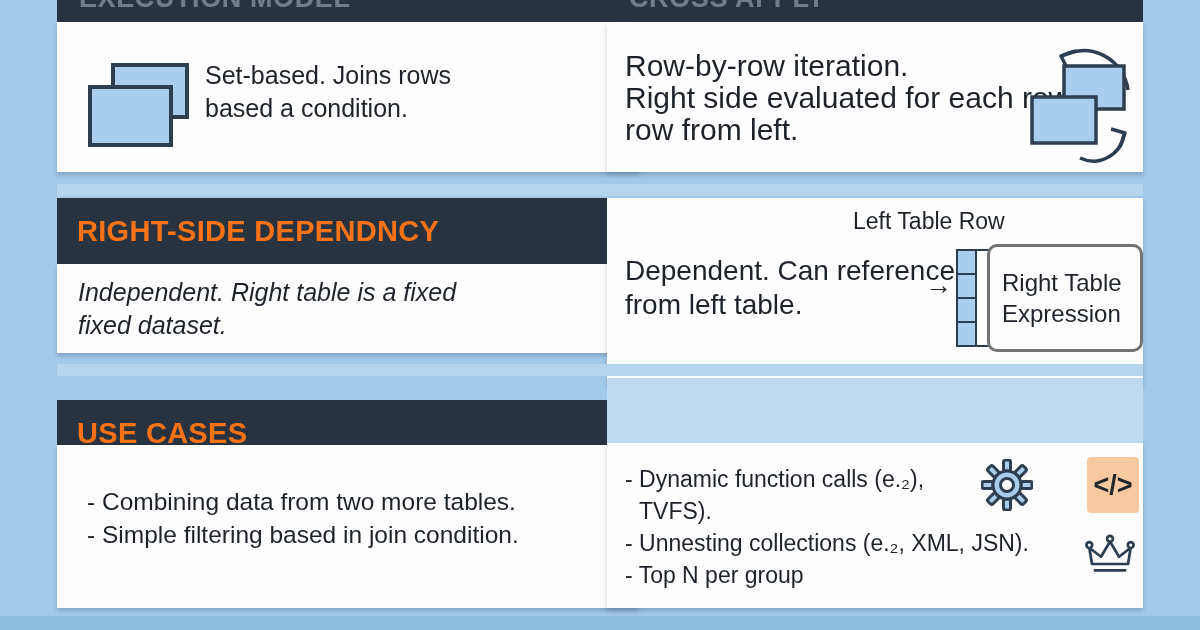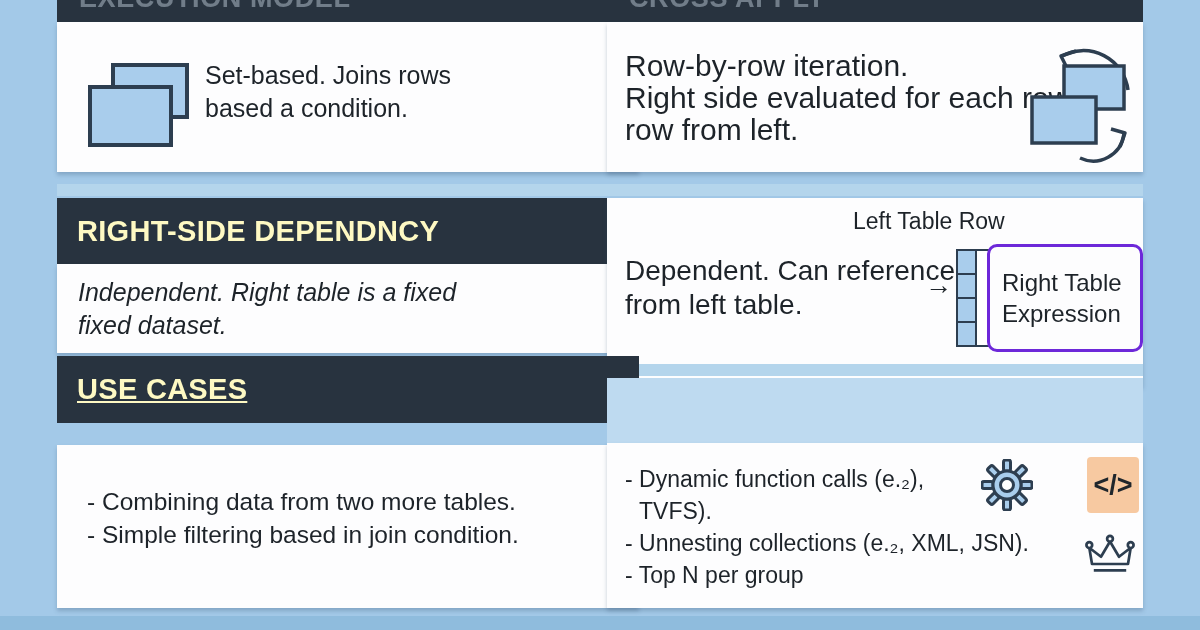--- a/index.html
+++ b/index.html
@@ -1,31 +1,31 @@
 <!DOCTYPE html>
 <html><head>
 <meta charset="utf-8">
 <style>
   html,body{margin:0;padding:0;background:#a3c9e8;}
   .canvas{position:relative;width:1200px;height:630px;overflow:hidden;
           background:#a3c9e8;font-family:"Liberation Sans",sans-serif;color:#1d2329;}
   .abs{position:absolute;}
   .col-l{left:57px;width:582px;}
   .col-r{left:607px;width:536px;}
-  .band{background:#28333f;color:#fef9c3;display:flex;align-items:center;}
+  .band{background:#28333f;color:#f97316;display:flex;align-items:center;}
   .band .hdr{font-weight:700;font-size:29px;letter-spacing:.3px;padding-left:20px;}
   .cut-band{height:22px;overflow:hidden;background:#28333f;}
   .cut-label{position:relative;top:-17px;display:block;padding-left:22px;
              font-weight:700;font-size:27px;letter-spacing:.6px;color:rgba(215,228,240,.42);white-space:nowrap;}
   .card{background:#fdfdfe;box-shadow:0 3px 4px rgba(50,80,110,.28);}
   .pre{white-space:pre-line;}
   .body-text{font-size:24px;line-height:33px;}
   .gapstrip{background:#b4d5ec;}
   .mini-label{font-size:23px;}
-  .rbox{border:3px solid #6d28d9;border-radius:10px;background:#fdfdfe;
+  .rbox{border:3px solid #737373;border-radius:10px;background:#fdfdfe;
         display:flex;align-items:center;padding-left:12px;font-size:24px;line-height:31px;z-index:3;}
   .bullet{font-size:23px;line-height:32px;}
   .bullet.indent{padding-left:14px;}
   .chip{background:#f7c9a1;border-radius:4px;display:flex;align-items:center;justify-content:center;
         font-weight:700;font-size:27px;color:#20262c;}
   .footer-strip{background:#8fbcdd;}
 </style>
 </head>
 <body>
 
@@ -90,21 +90,21 @@
         <rect x="2" y="74" width="19" height="24" fill="#a9cdec" stroke="#2d3e50" stroke-width="2"></rect>
       </svg>
     </span>
     <div class="abs rbox pre" style="left:380px;top:46px;width:138px;height:102px;">Right Table
 Expression</div>
   </div>
 
   <div class="abs col-l gapstrip" style="top:364px;height:12px;"></div>
   <div class="abs col-r gapstrip" style="top:364px;height:12px;"></div>
 
-  <div class="abs col-l band" style="top:356px;height:67px;text-decoration:underline;">
+  <div class="abs col-l band" style="top:400px;height:67px;">
     <span class="hdr">USE CASES</span>
   </div>
   <div class="abs col-r" style="top:378px;height:65px;background:#bedaf0;"></div>
 
   <div class="abs col-l card" style="top:445px;height:163px;">
     <div class="abs" style="left:30px;top:40px;">
       <div class="bullet" style="font-size:24.5px;line-height:33px;">- Combining data from two more tables.</div>
       <div class="bullet" style="font-size:24.5px;line-height:33px;">- Simple filtering based in join condition.</div>
     </div>
   </div>

